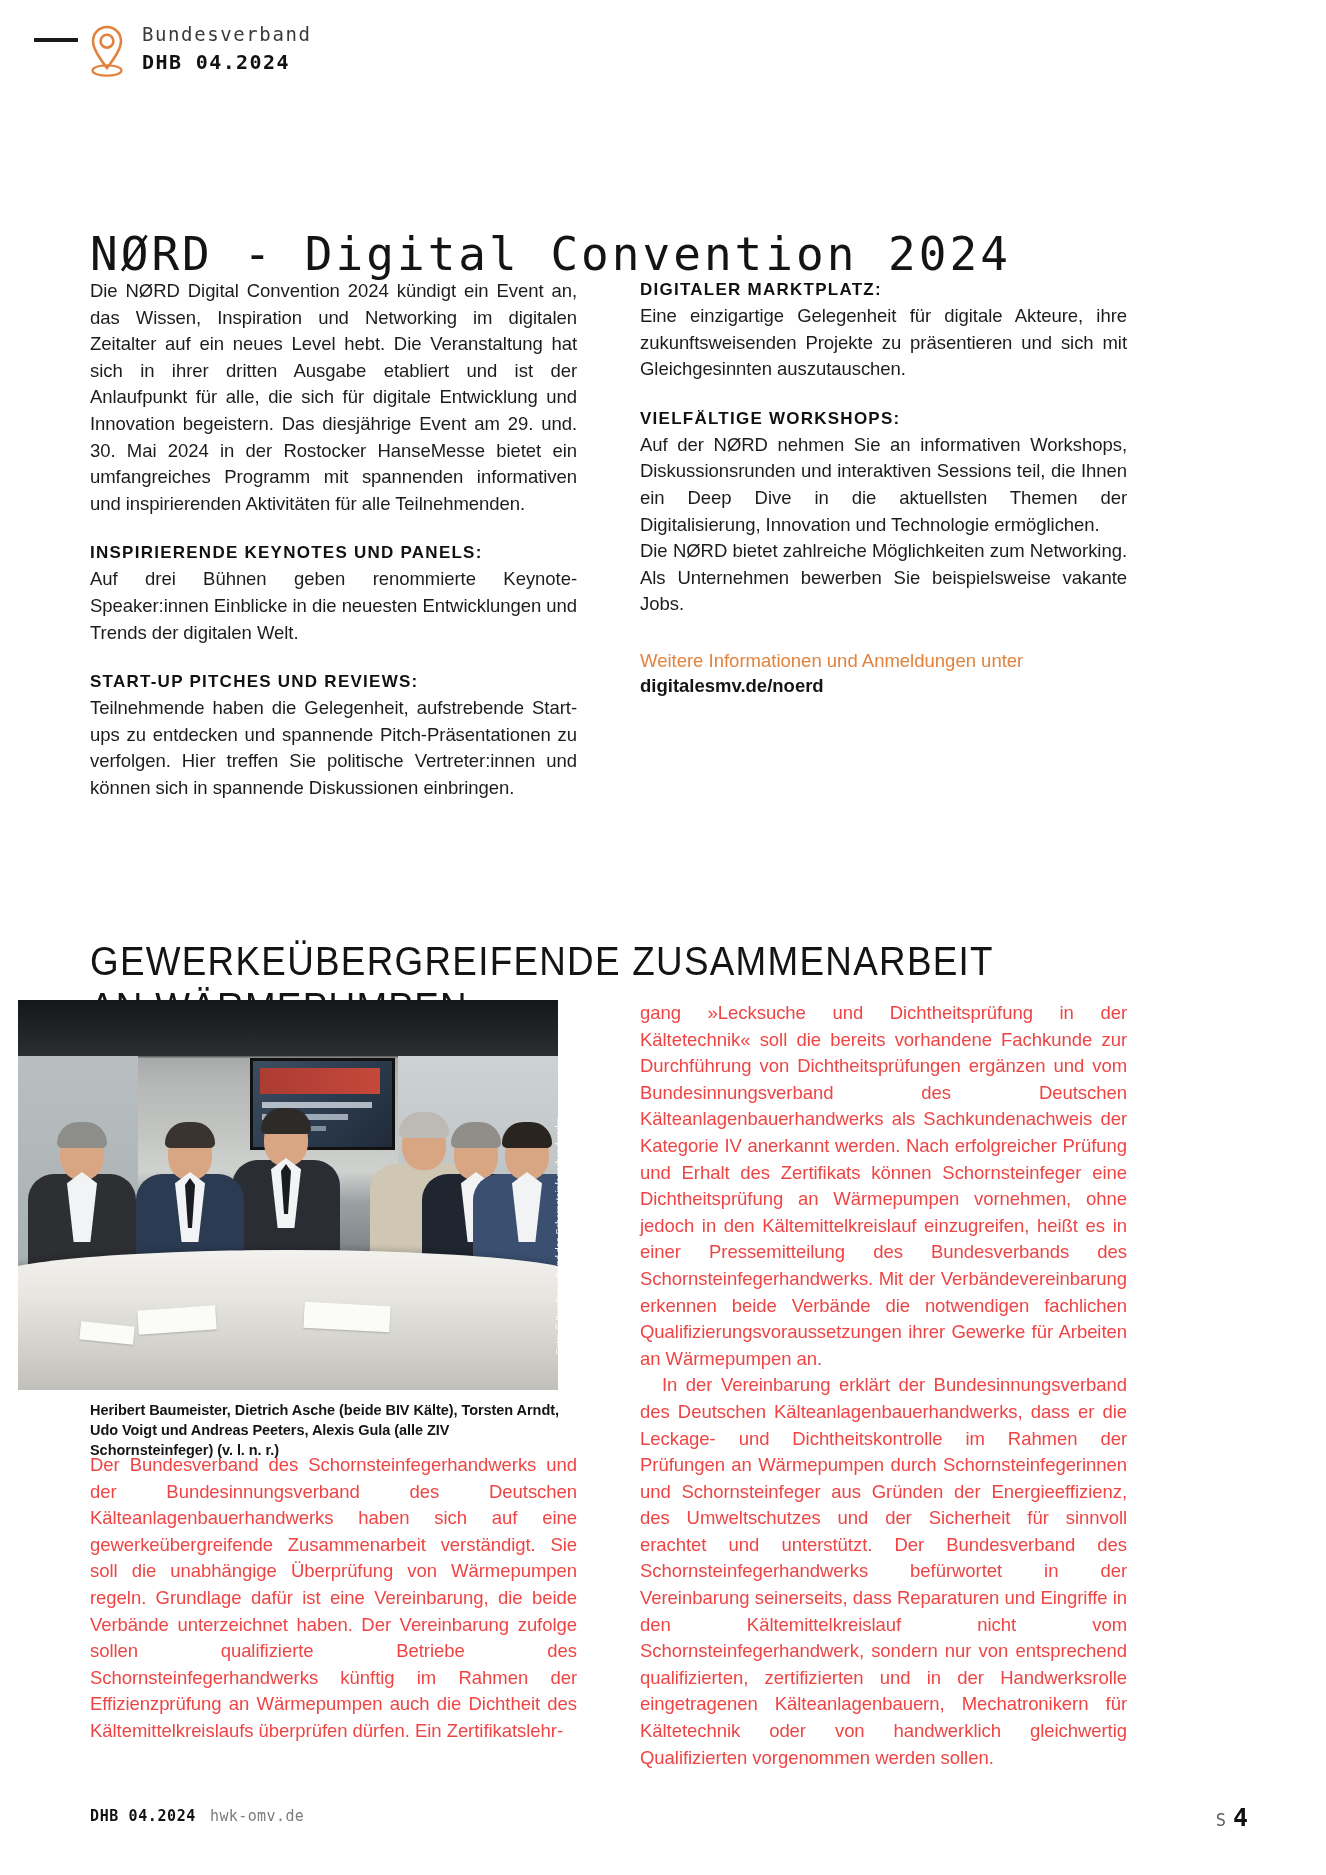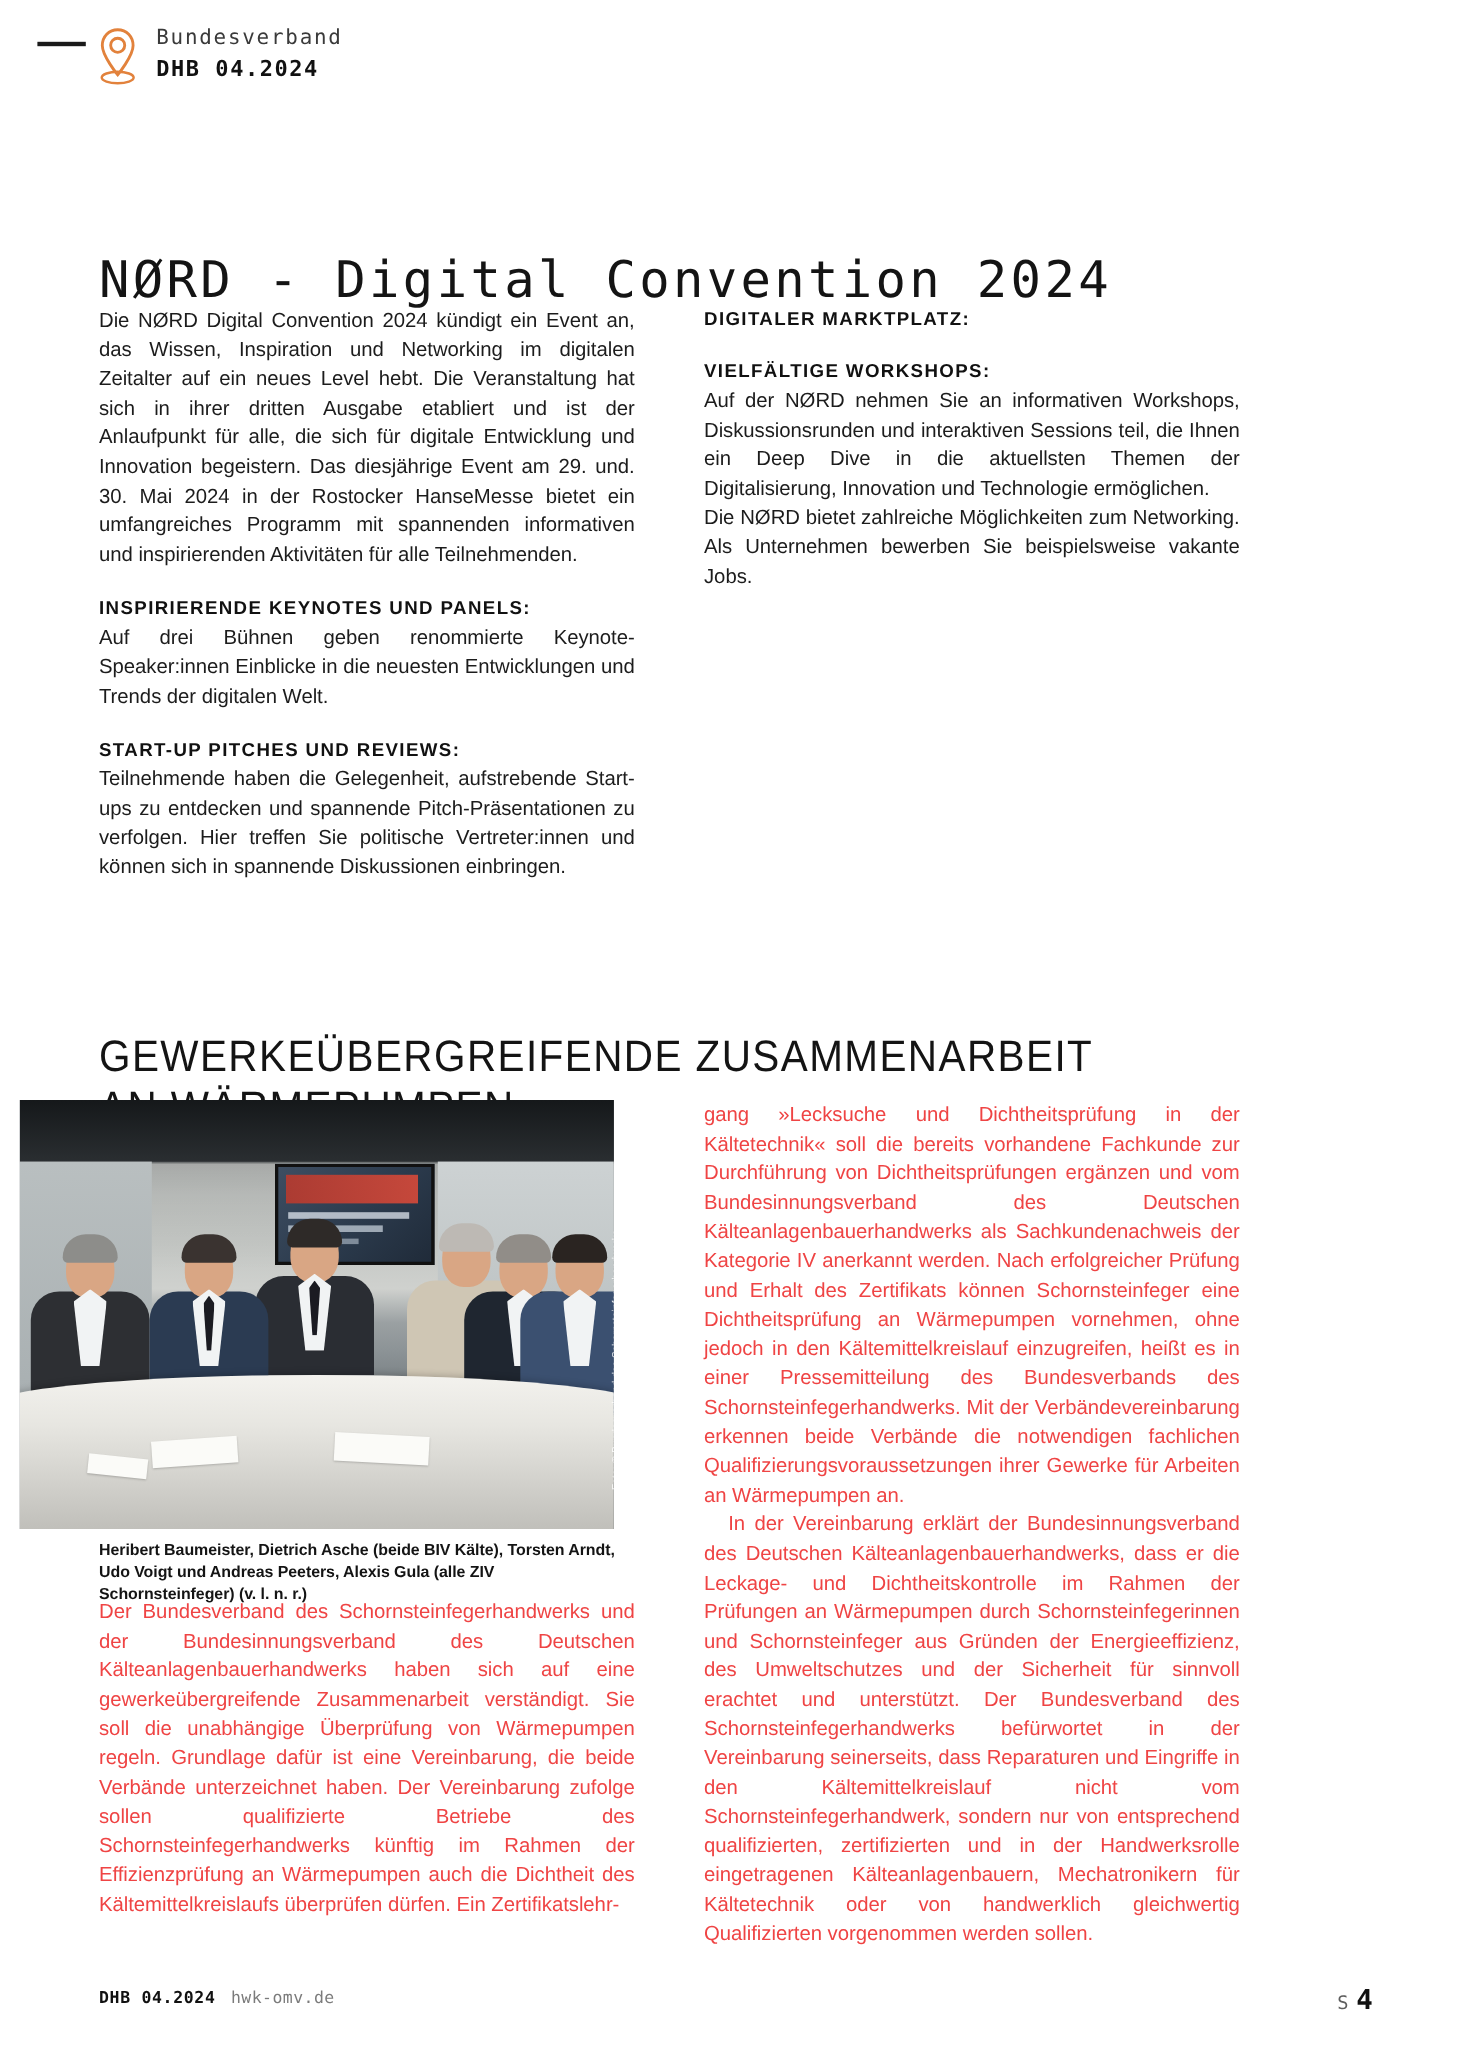--- a/index.html
+++ b/index.html
@@ -349,26 +349,31 @@
 
     <h3>INSPIRIERENDE KEYNOTES UND PANELS:</h3>
     <p>Auf drei Bühnen geben renommierte Keynote-Speaker:innen Einblicke in die neuesten Entwicklungen und Trends der digitalen Welt.</p>
 
     <h3>START-UP PITCHES UND REVIEWS:</h3>
     <p>Teilnehmende haben die Gelegenheit, aufstrebende Start-ups zu entdecken und spannende Pitch-Präsentationen zu verfolgen. Hier treffen Sie politische Vertreter:innen und können sich in spannende Diskussionen einbringen.</p>
   </div>
 
   <div class="col right">
     <h3 class="first">DIGITALER MARKTPLATZ:</h3>
+    <p>Eine einzigartige Gelegenheit für digitale Akteure, ihre zukunftsweisenden Projekte zu präsentieren und sich mit Gleichgesinnten auszutauschen.</p>
 
     <h3>VIELFÄLTIGE WORKSHOPS:</h3>
     <p>Auf der NØRD nehmen Sie an informativen Workshops, Diskussionsrunden und interaktiven Sessions teil, die Ihnen ein Deep Dive in die aktuellsten Themen der Digitalisierung, Innovation und Technologie ermöglichen.</p>
 
     <p>Die NØRD bietet zahlreiche Möglichkeiten zum Networking. Als Unternehmen bewerben Sie beispielsweise vakante Jobs.</p>
 
+    <div class="link-block">
+      <div class="link-lead">Weitere Informationen und Anmeldungen unter</div>
+      <div class="link-url">digitalesmv.de/noerd</div>
+    </div>
   </div>
 
   <h2 class="headline-waerme">
     <span class="hl2">GEWERKEÜBERGREIFENDE ZUSAMMENARBEIT</span>
     <span class="hl2">AN WÄRMEPUMPEN</span>
   </h2>
 
   <figure class="photo-wrap" style="margin:0">
     <div class="photo">
       <div class="ph-ceiling"></div>

